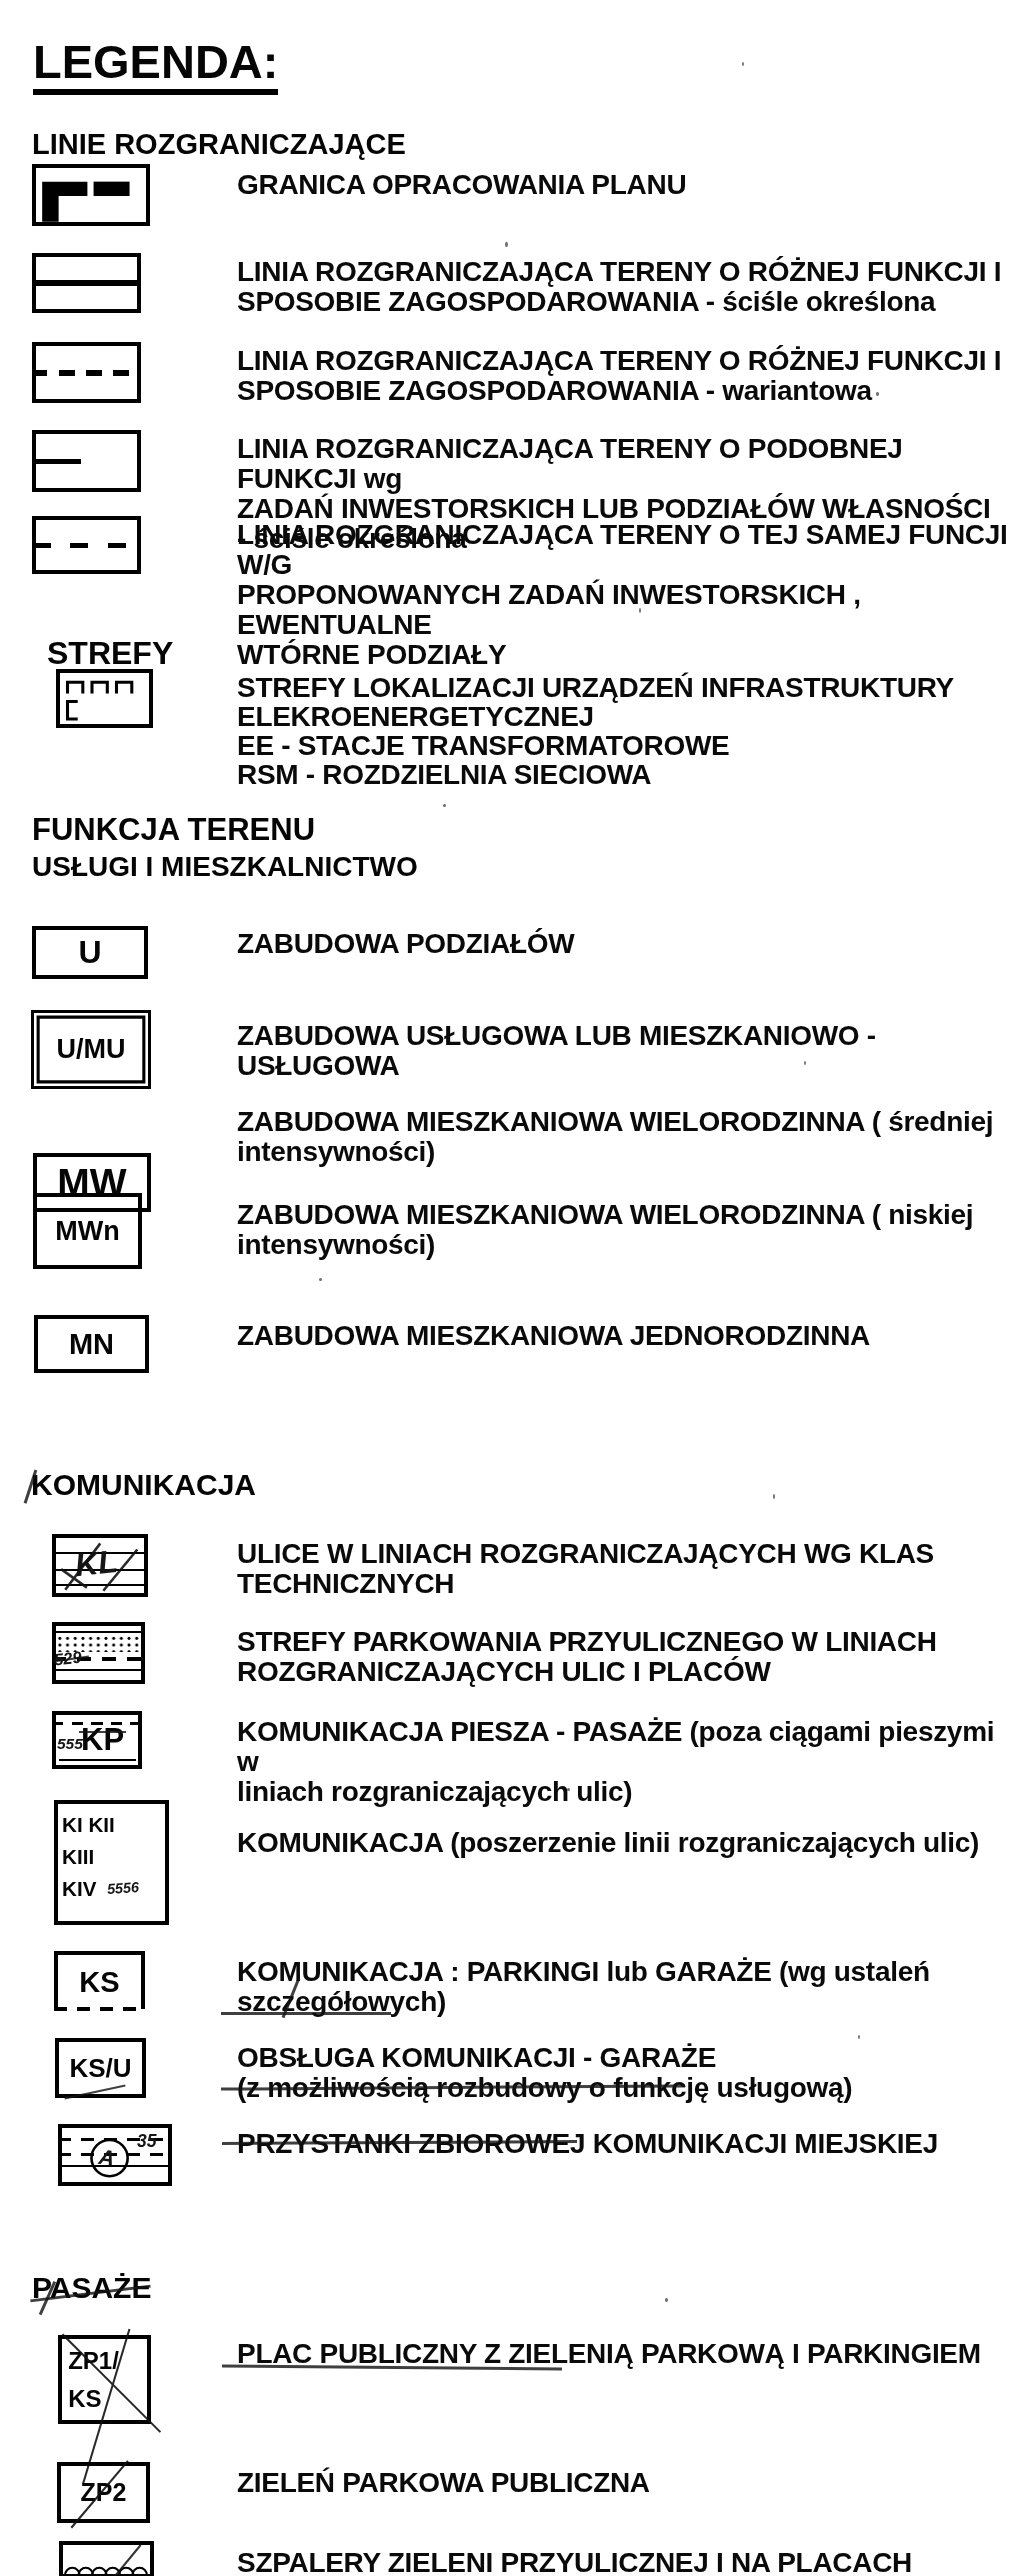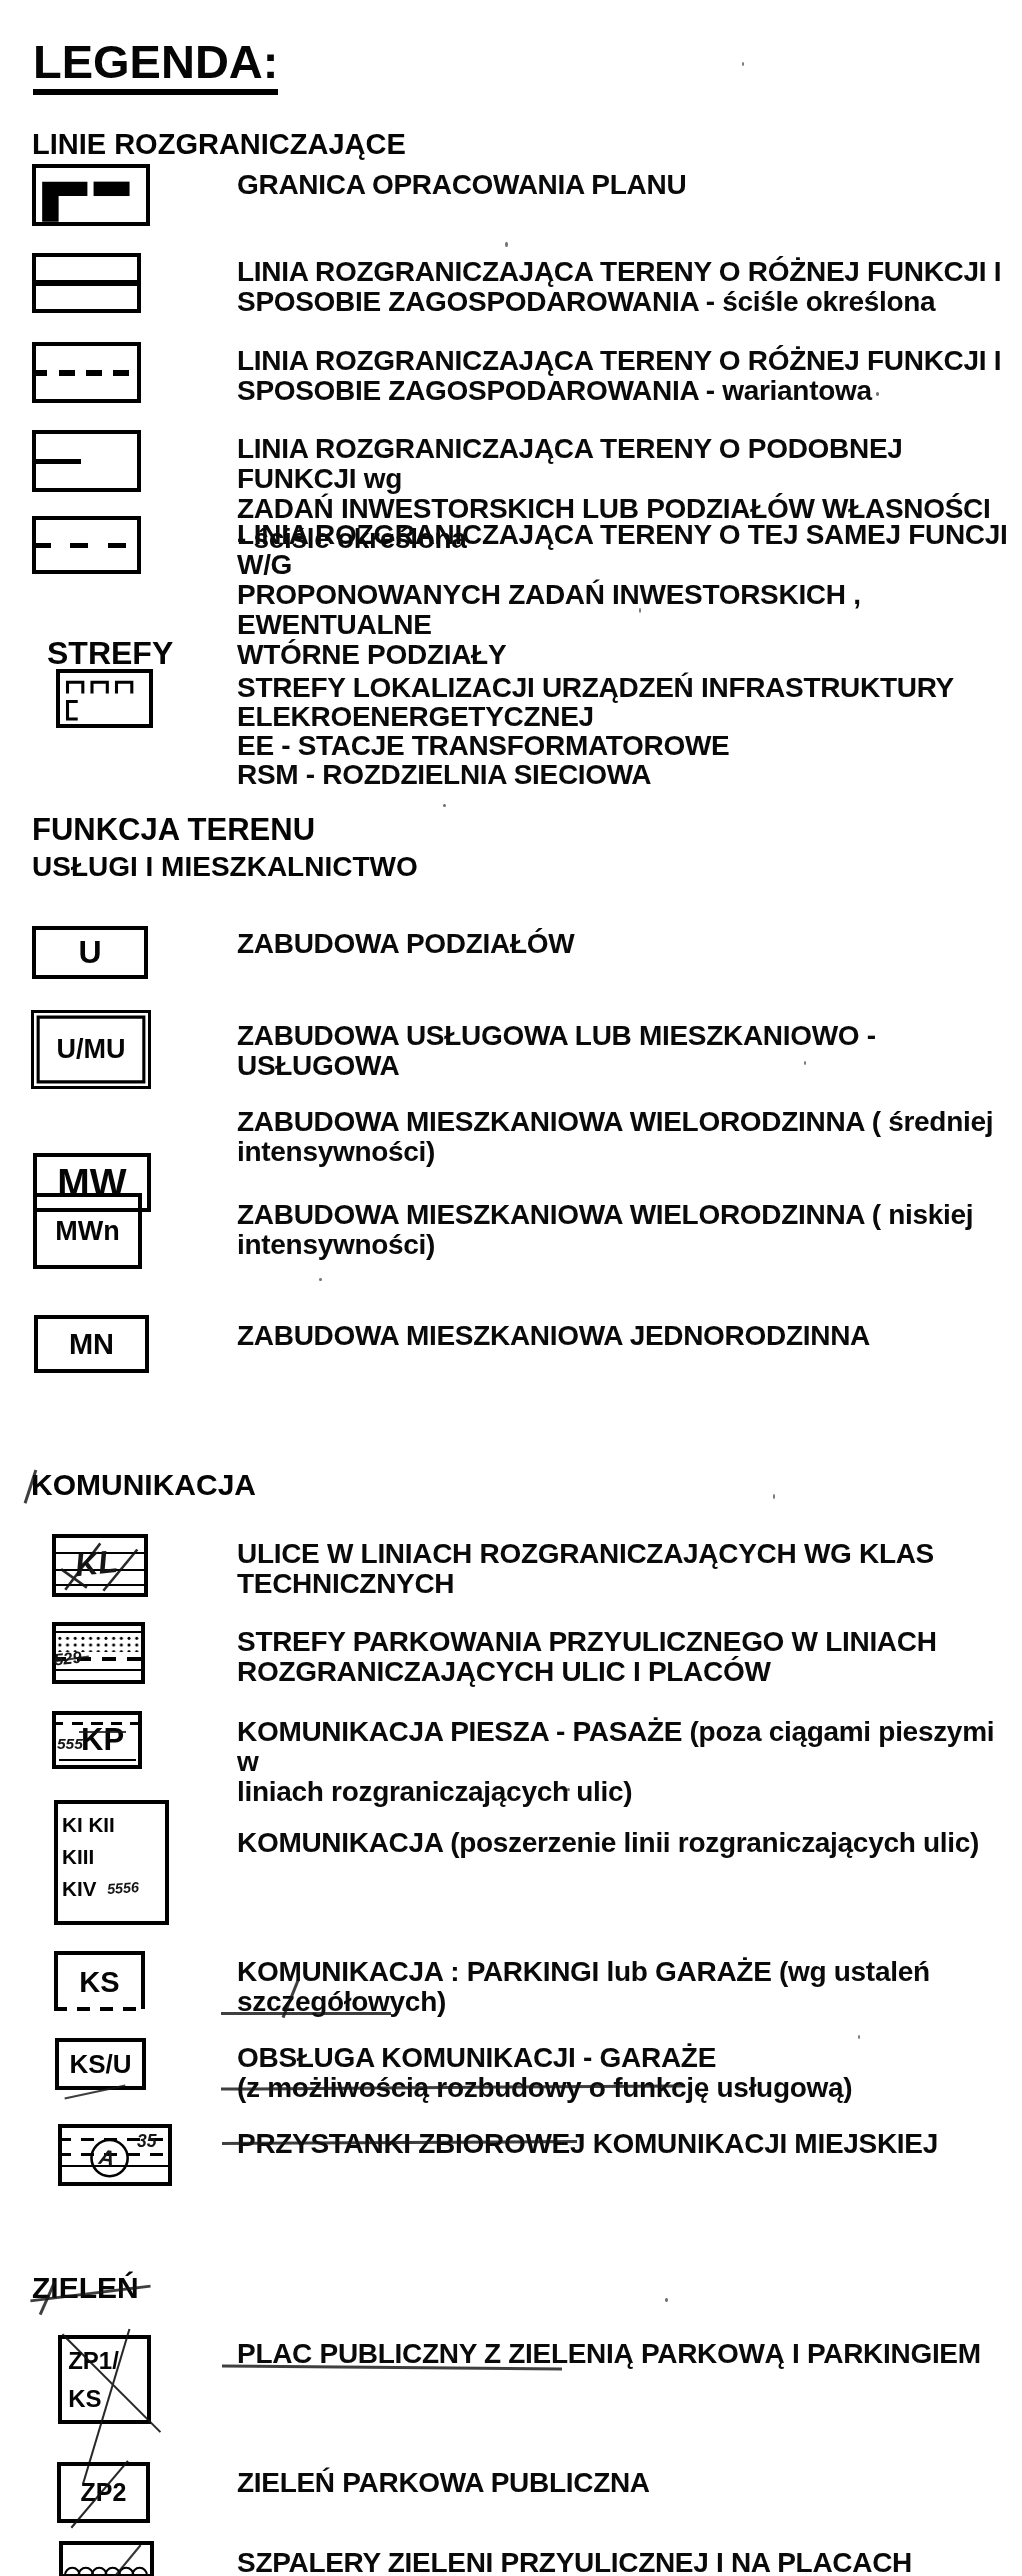--- a/index.html
+++ b/index.html
@@ -25,21 +25,21 @@
 <body>
 
 <div class="page">
 
   <div class="h" style="left:32px;top:128px;font-size:29px">LINIE ROZGRANICZAJĄCE</div>
   <div class="h title" style="left:33px;top:37px">LEGENDA:</div>
   <div class="h" style="left:47px;top:635px;font-size:32px">STREFY</div>
   <div class="h" style="left:32px;top:812px;font-size:31px">FUNKCJA TERENU</div>
   <div class="h" style="left:32px;top:851px;font-size:28px">USŁUGI I MIESZKALNICTWO</div>
   <div class="h" style="left:31px;top:1468px;font-size:30px">KOMUNIKACJA</div>
-  <div class="h" style="left:32px;top:2271px;font-size:30px">ZIELEŃ</div>
+  <div class="h" style="left:32px;top:2271px;font-size:30px">PASAŻE</div>
 
   <div class="scr" style="left:30px;top:2292px;width:121px;height:3.1px;transform:rotate(-7deg)"></div>
   <div class="scr" style="left:46px;top:2280px;width:2.6px;height:36px;transform:rotate(24deg)"></div>
   <div class="scr" style="left:29px;top:1469px;width:2.6px;height:35px;transform:rotate(18deg)"></div>
 
   <div class="box" style="left:32px;top:164px;width:118px;height:62px">
     <svg class="ov" style="left:0;top:0;width:110px;height:54px" viewBox="0 0 214 104">
       <path d="M12 26 H100 V54 H44 V104 H12 Z" fill="#000"></path>
       <rect x="112" y="26" width="70" height="28" fill="#000"></rect>
     </svg>
@@ -161,21 +161,21 @@
 
   <div class="box" style="left:54px;top:1951px;width:91px;height:58px;font-size:29px;border-bottom:none">
     <span>KS</span>
     <div class="dashline" style="left:-4.1px;right:-4.1px;bottom:-2.1px;height:4.6px;background:repeating-linear-gradient(90deg,#000 0 13.4px,transparent 13.4px 23px)"></div>
   </div>
   <div class="lbl" style="top:1957px">KOMUNIKACJA : PARKINGI lub GARAŻE (wg ustaleń
 szczegółowych)</div>
   <div class="scr" style="left:221px;top:2012px;width:170px;height:2.6px"></div>
   <div class="scr" style="left:289px;top:1979px;width:2.6px;height:40px;transform:rotate(22deg)"></div>
 
-  <div class="box" style="left:55px;top:2038px;width:91px;height:52px;font-size:26px">
+  <div class="box" style="left:55px;top:2038px;width:91px;height:60px;font-size:26px">
     <span>KS/U</span>
     <div class="scr" style="left:5.2px;top:49px;width:62px;height:2.1px;transform:rotate(-12deg)"></div>
   </div>
   <div class="lbl" style="top:2043px">OBSŁUGA KOMUNIKACJI - GARAŻE
 (z możliwością rozbudowy o funkcję usługową)</div>
   <div class="scr" style="left:221px;top:2086px;width:464px;height:2.6px;transform:rotate(-0.4deg)"></div>
 
   <div class="box" style="left:58px;top:2124px;width:114px;height:62px">
     <div class="dashline" style="left:-4.1px;right:-4.1px;top:10.3px;height:3.1px;background:repeating-linear-gradient(90deg,#000 0 13.4px,transparent 13.4px 23px)"></div>
     <div class="dashline" style="left:-4.1px;right:-4.1px;top:25px;height:3.1px;background:repeating-linear-gradient(90deg,#000 0 13.4px,transparent 13.4px 23px)"></div>

